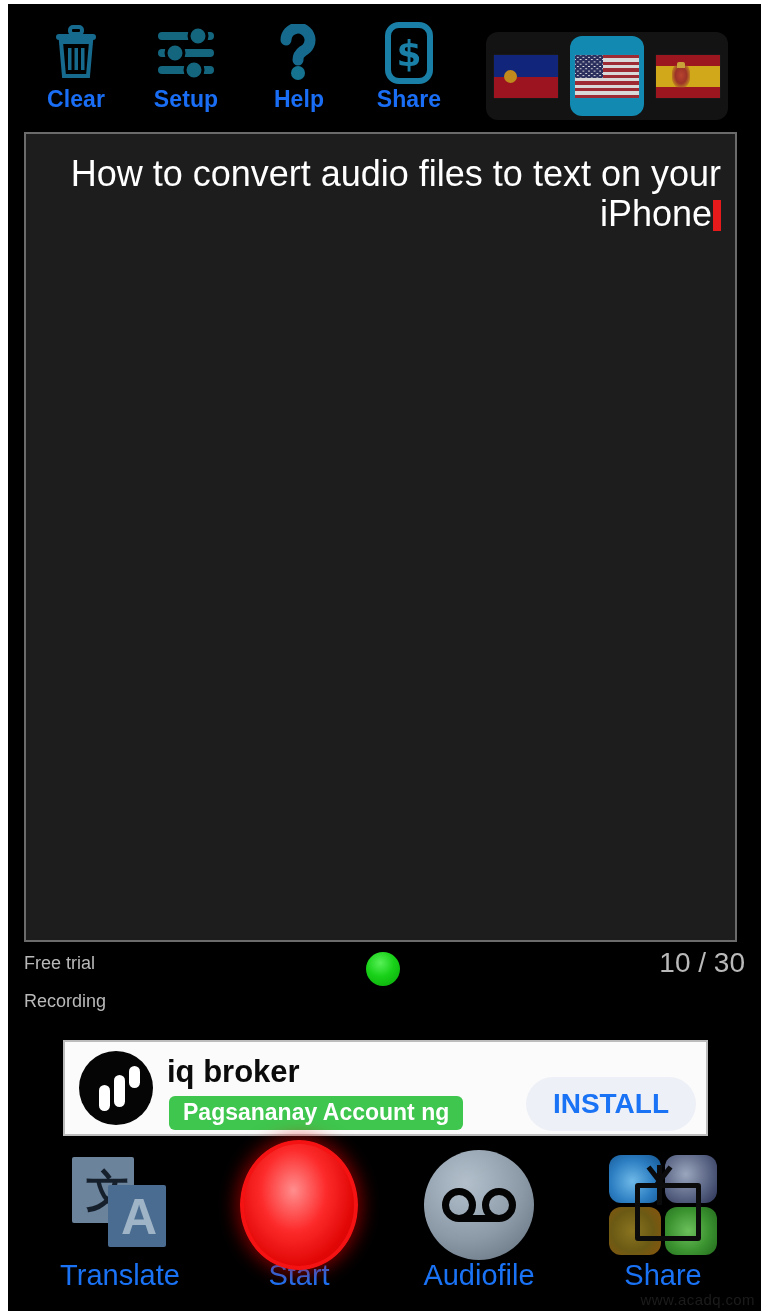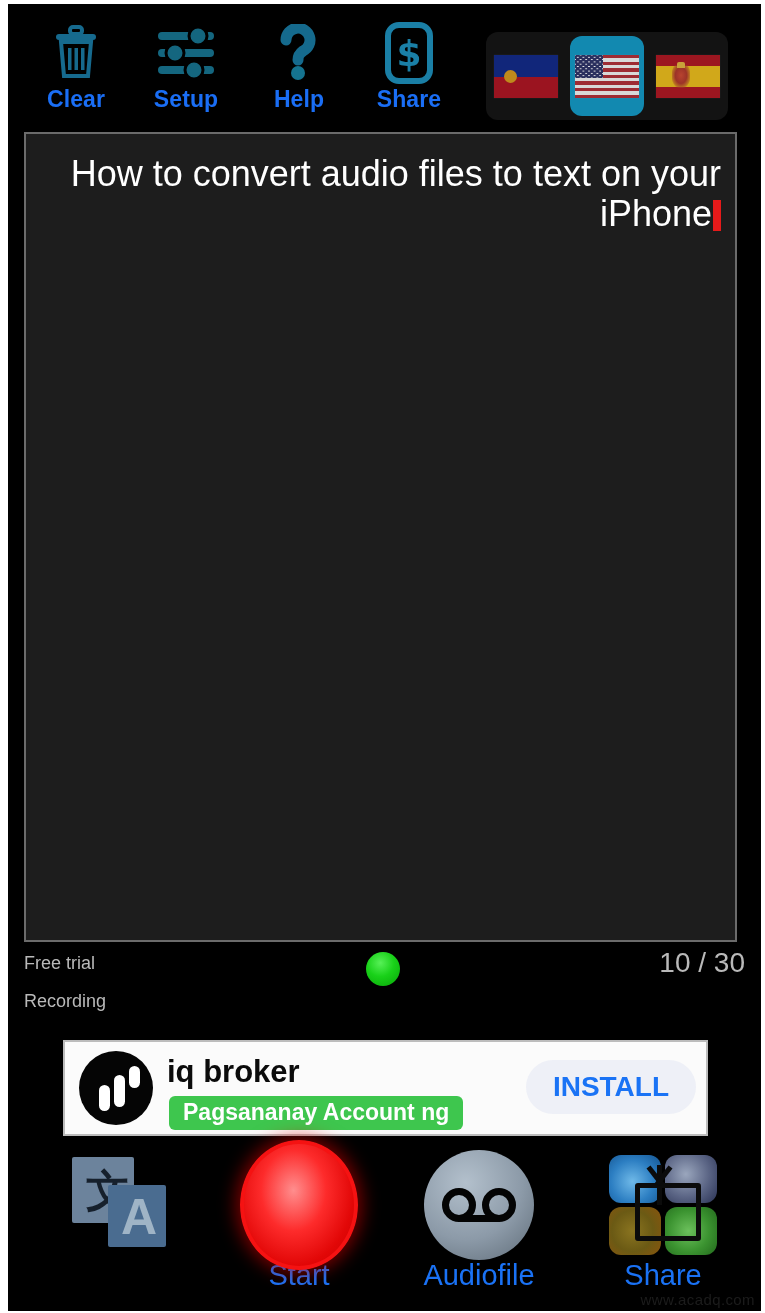--- a/index.html
+++ b/index.html
@@ -233,21 +233,21 @@
     left: 104px; top: 54px;
     background: #3ec64e;
     color: #ffffff;
     font-size: 23px;
     font-weight: bold;
     padding: 3px 14px 4px 14px;
     border-radius: 6px;
   }
   #ad-install {
     position: absolute;
-    right: 10px; top: 18px;
+    right: 10px; top: 35px;
     width: 170px; height: 54px;
     background: #eef0f7;
     border-radius: 28px;
     color: #1a73f5;
     font-size: 28px;
     font-weight: bold;
     display: flex;
     align-items: center;
     justify-content: center;
     cursor: pointer;
@@ -501,20 +501,21 @@
       <div class="bb-icon">
         <div class="tr-wrap">
           <div class="tr-card-back">
               <div class="tr-glyph">文</div>
             </div>
           <div class="tr-card-front">
               <div class="tr-a">A</div>
             </div>
         </div>
       </div>
+      <div class="bb-label">Translate</div>
     </div>
 
     <div class="bb-item" style="left:201px;">
       <div class="bb-icon">
         <div class="start-btn"></div>
       </div>
       <div class="bb-label">Start</div>
     </div>
 
     <div class="bb-item" style="left:381px;">

